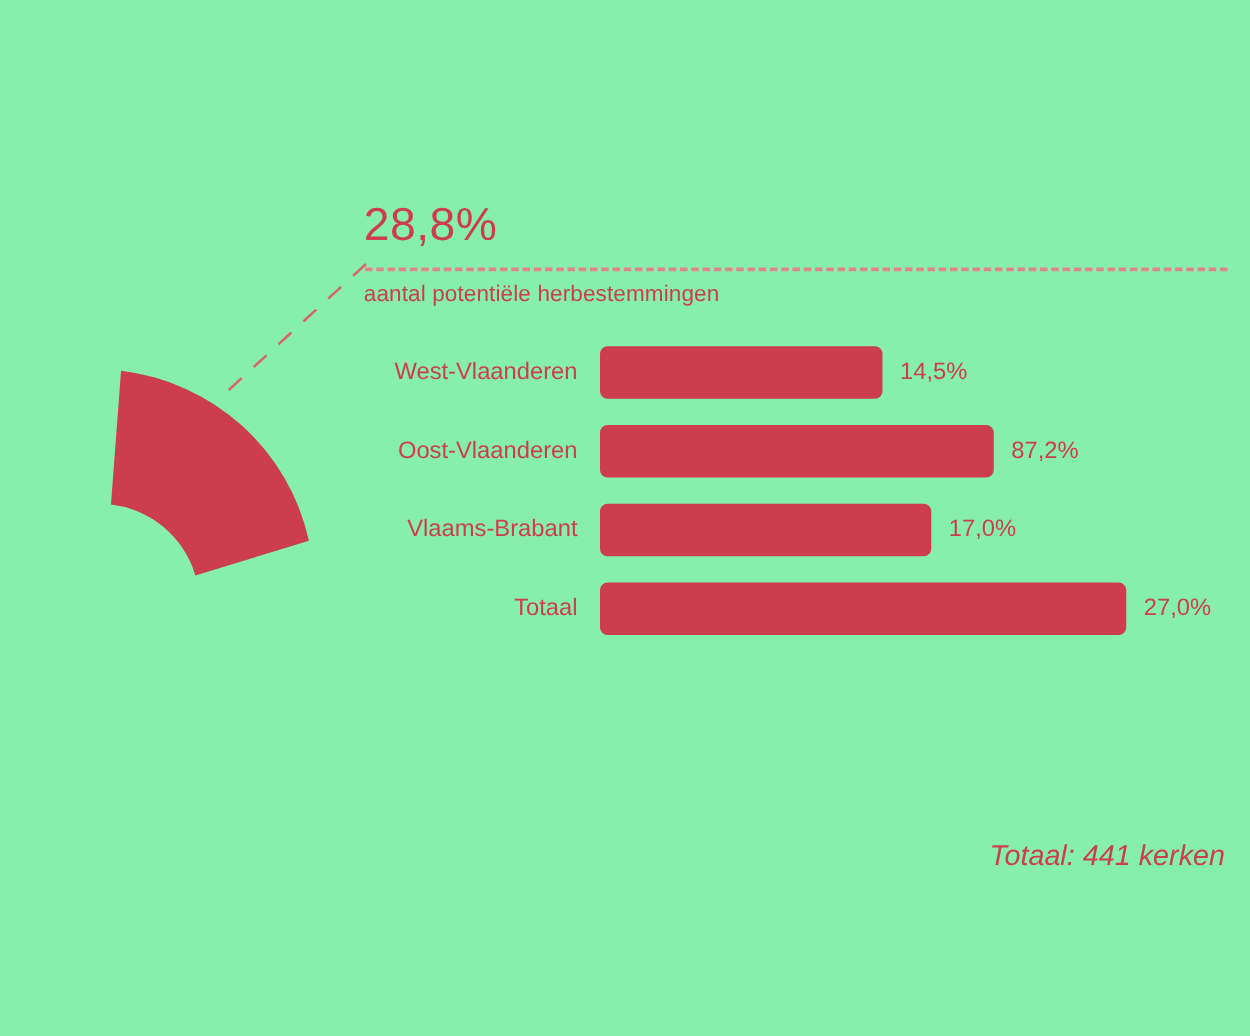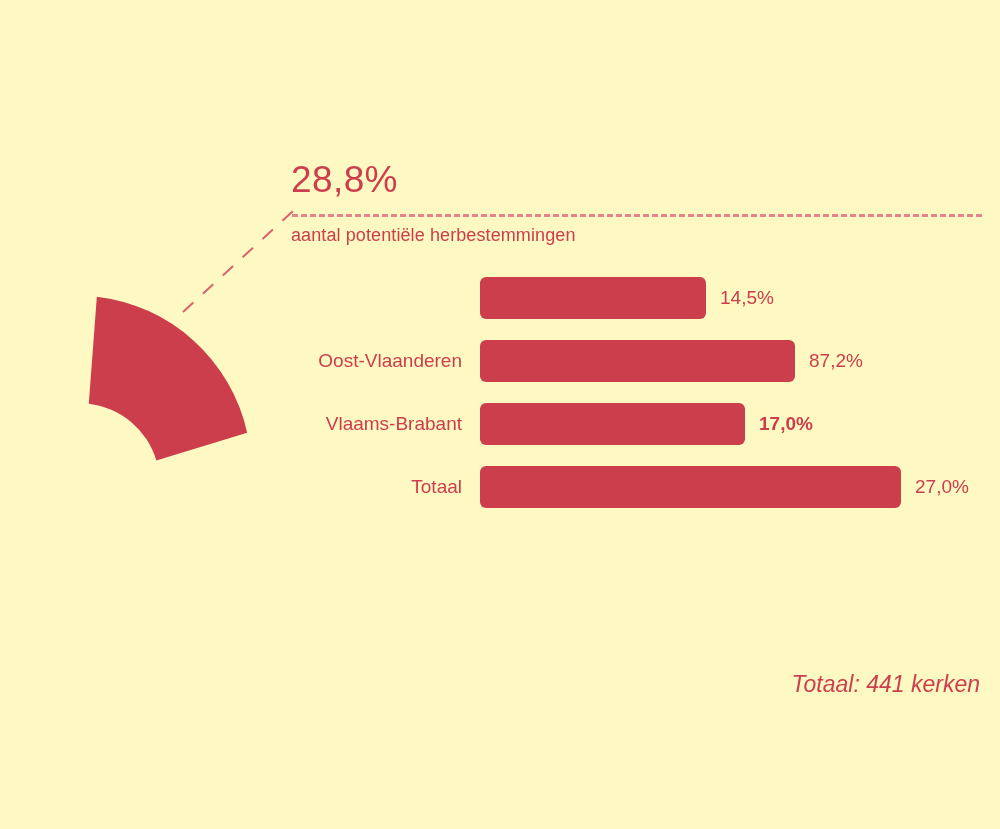--- a/index.html
+++ b/index.html
@@ -9,21 +9,21 @@
     background: #ffffff;
   }
   body {
     font-family: "Liberation Sans", sans-serif;
     -webkit-font-smoothing: antialiased;
   }
   #canvas {
     position: relative;
     width: 1000px;
     height: 829px;
-    background: #fef9c3;
+    background: #86efac;
     overflow: hidden;
   }
 
   
   .callout-value {
     position: absolute;
     left: 291px;
     top: 161px;
     font-size: 37px;
     font-weight: 300;
@@ -149,38 +149,39 @@
   </div>
 
   <div class="callout-value">28,8%</div>
 
   <div class="callout-rule"></div>
 
   <div class="callout-caption">aantal potentiële herbestemmingen</div>
 
   <div class="chart" id="chart">
       <div class="bar-row">
+        <div class="bar-label">West-Vlaanderen</div>
         <div class="bar-track" style="width: 226px;">
           <div class="bar-fill" style="width: 226px; background: rgb(204, 62, 76);"></div>
         </div>
         <div class="bar-value" style="left: 720px; text-align: center;">14,5%</div>
       </div>
       <div class="bar-row">
         <div class="bar-label">Oost-Vlaanderen</div>
         <div class="bar-track" style="width: 315px;">
           <div class="bar-fill" style="width: 315px; background: rgb(204, 62, 76);"></div>
         </div>
         <div class="bar-value" style="left: 809px;">87,2%</div>
       </div>
       <div class="bar-row">
         <div class="bar-label">Vlaams-Brabant</div>
         <div class="bar-track" style="width: 265px;">
           <div class="bar-fill" style="width: 265px; background: rgb(204, 62, 76);"></div>
         </div>
-        <div class="bar-value" style="left: 759px; font-weight: bold;">17,0%</div>
+        <div class="bar-value" style="left: 759px;">17,0%</div>
       </div>
       <div class="bar-row">
         <div class="bar-label">Totaal</div>
         <div class="bar-track" style="width: 421px;">
           <div class="bar-fill" style="width: 421px; background: rgb(204, 62, 76);"></div>
         </div>
         <div class="bar-value" style="left: 915px;">27,0%</div>
       </div>
     </div>
 

